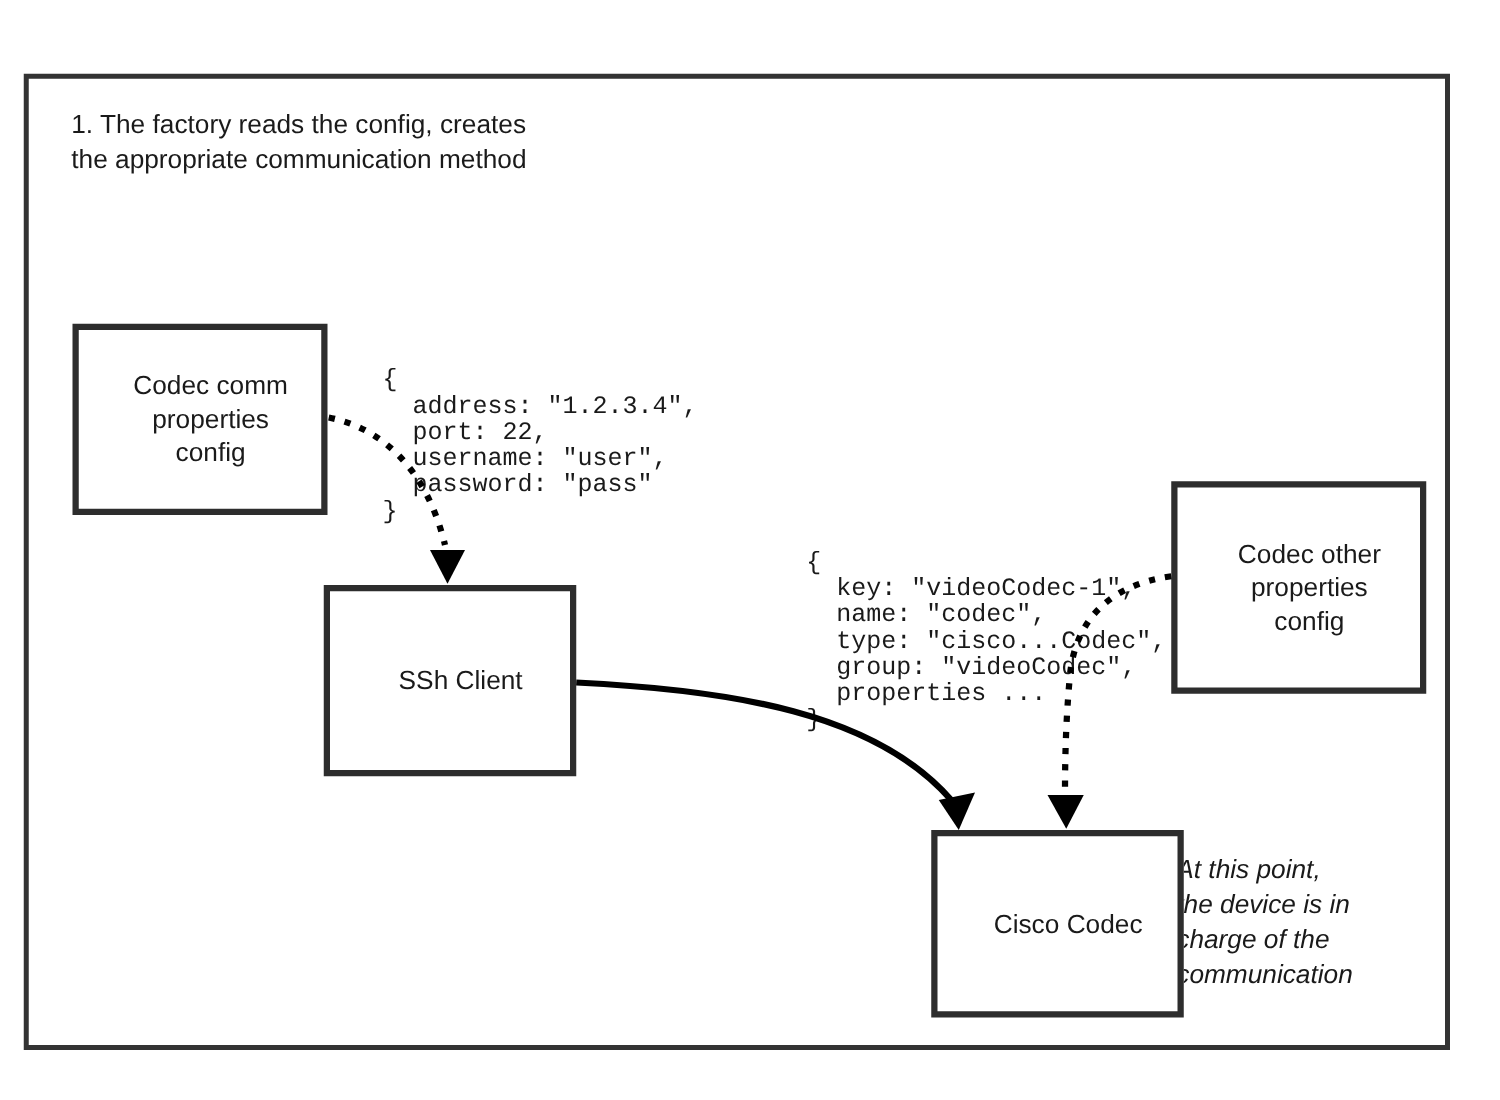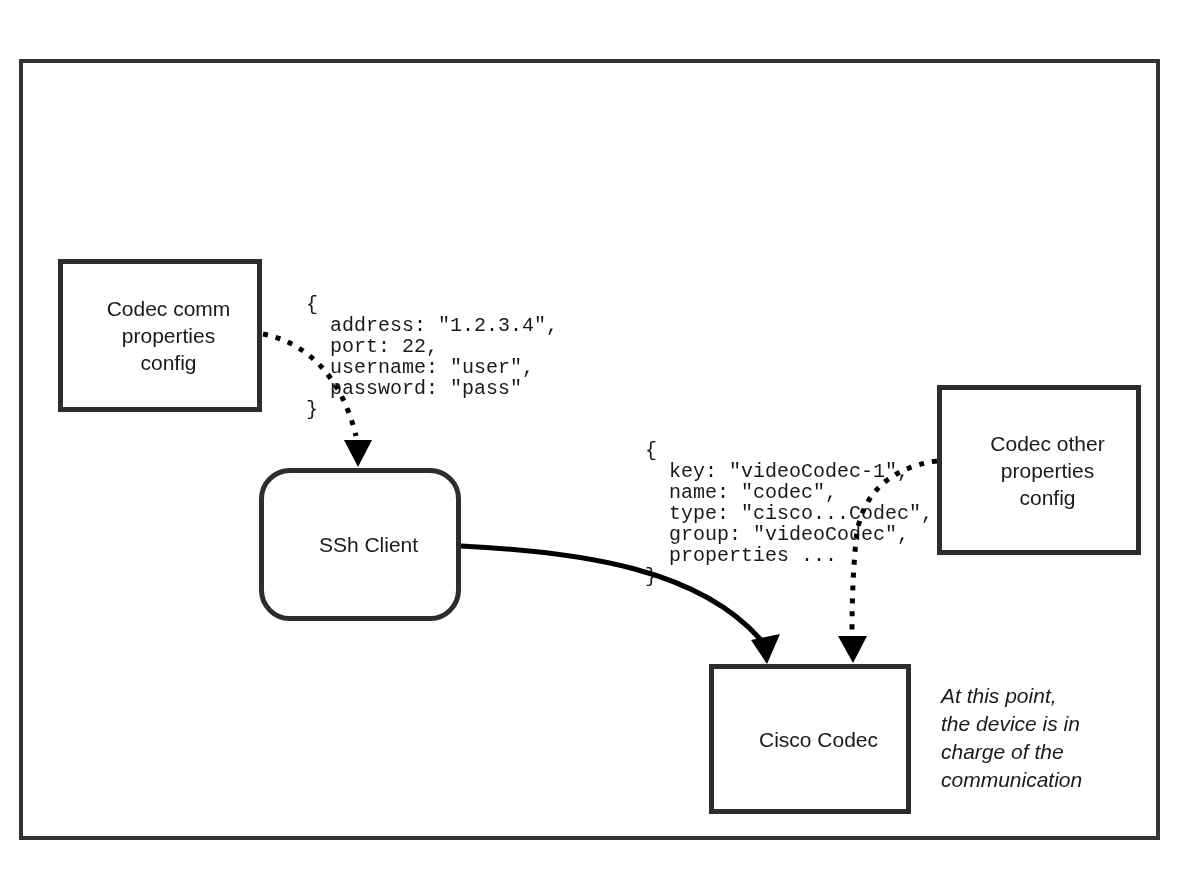--- a/index.html
+++ b/index.html
@@ -46,23 +46,23 @@
   }
   .dbox .box-label {
     font-size: 21px;
     line-height: 27px;
     text-align: center;
     white-space: pre-line;
     color: #1a1a1a;
     margin-left: 17px;
   }
   .box-codec-comm  { left: 58px;  top: 259px; width: 204px; height: 153px; }
-  .box-ssh-client  { left: 259px; top: 468px; width: 202px; height: 153px; border-radius: 31px; }
+  .box-ssh-client  { left: 259px; top: 468px; width: 202px; height: 153px; }
   .box-codec-other { left: 937px; top: 385px; width: 204px; height: 170px; }
-  .box-cisco-codec { left: 709px; top: 664px; width: 202px; height: 150px; }
+  .box-cisco-codec { left: 745px; top: 664px; width: 202px; height: 150px; }
   .code {
     position: absolute;
     margin: 0;
     font-family: "Liberation Mono", monospace;
     font-size: 20px;
     line-height: 21px;
     color: #1a1a1a;
     white-space: pre;
   }
   .code-comm  { left: 306px; top: 294px; }
@@ -76,20 +76,22 @@
     pointer-events: none;
   }
 </style>
 </head>
 <body>
 
 <div class="canvas">
 
   <div class="frame"></div>
 
+  <div class="note note-step1">1. The factory reads the config, creates
+the appropriate communication method</div>
 
 
   <div class="note note-result">At this point,
 the device is in
 charge of the
 communication</div>
 
   <div class="dbox box-codec-comm">
     <div class="box-label">Codec comm
 properties

